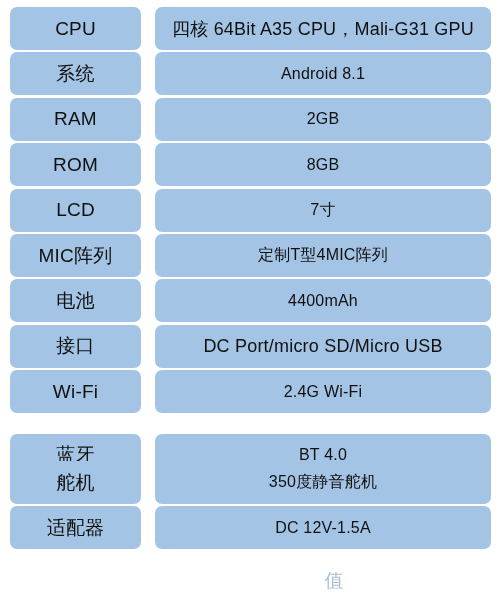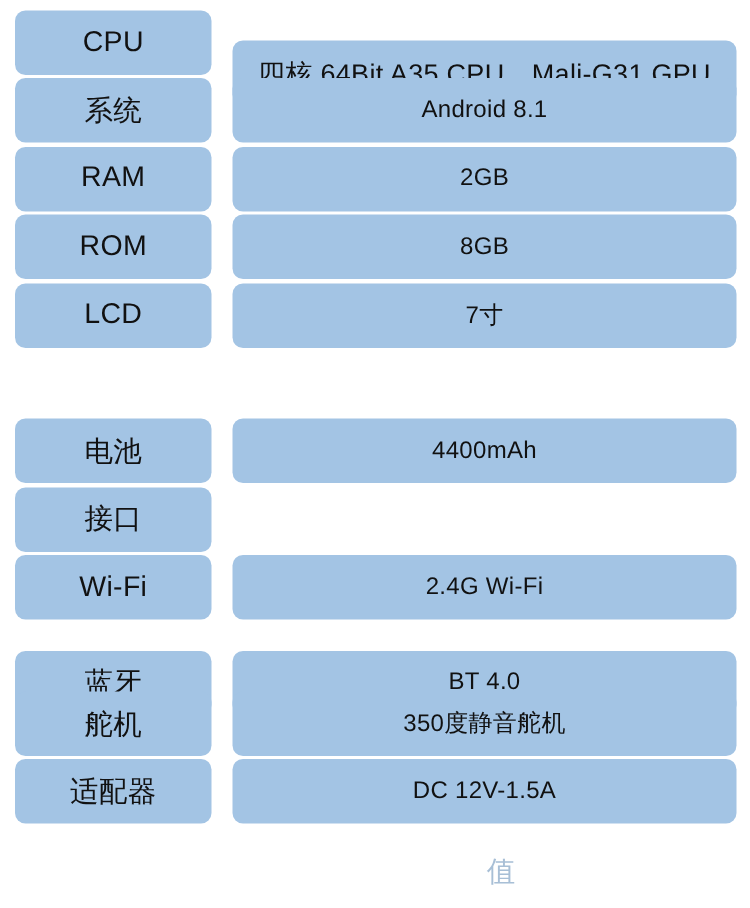--- a/index.html
+++ b/index.html
@@ -55,21 +55,20 @@
     position: absolute;
     left: 155px;
     width: 336px;
     height: 43px;
     font-size: 16px;
     letter-spacing: 0.2px;
   }
 
   .cell-value.tight {
     font-size: 18px;
-    margin-top: 20px;
   }
 
   
   #watermark {
     position: absolute;
     right: 4px;
     bottom: 2px;
     display: flex;
     align-items: center;
     height: 44px;
@@ -116,26 +115,31 @@
       <div class="cell cell-value">2GB</div>
     </div>
     <div class="spec-row" style="top: 143.2px;">
       <div class="cell cell-label">ROM</div>
       <div class="cell cell-value">8GB</div>
     </div>
     <div class="spec-row" style="top: 188.6px;">
       <div class="cell cell-label">LCD</div>
       <div class="cell cell-value">7寸</div>
     </div>
+    <div class="spec-row" style="top: 234px;">
+      <div class="cell cell-label">MIC阵列</div>
+      <div class="cell cell-value">定制T型4MIC阵列</div>
+    </div>
     <div class="spec-row" style="top: 279.4px; padding-left: 23px;">
       <div class="cell cell-label">电池</div>
       <div class="cell cell-value">4400mAh</div>
     </div>
     <div class="spec-row" style="top: 324.8px;">
       <div class="cell cell-label">接口</div>
+      <div class="cell cell-value tight">DC Port/micro SD/Micro USB</div>
     </div>
     <div class="spec-row" style="top: 370.2px;">
       <div class="cell cell-label">Wi-Fi</div>
       <div class="cell cell-value">2.4G Wi-Fi</div>
     </div>
     <div class="spec-row" style="top: 415.6px; margin-top: 18px;">
       <div class="cell cell-label">蓝牙</div>
       <div class="cell cell-value">BT 4.0</div>
     </div>
     <div class="spec-row" style="top: 461px;">

